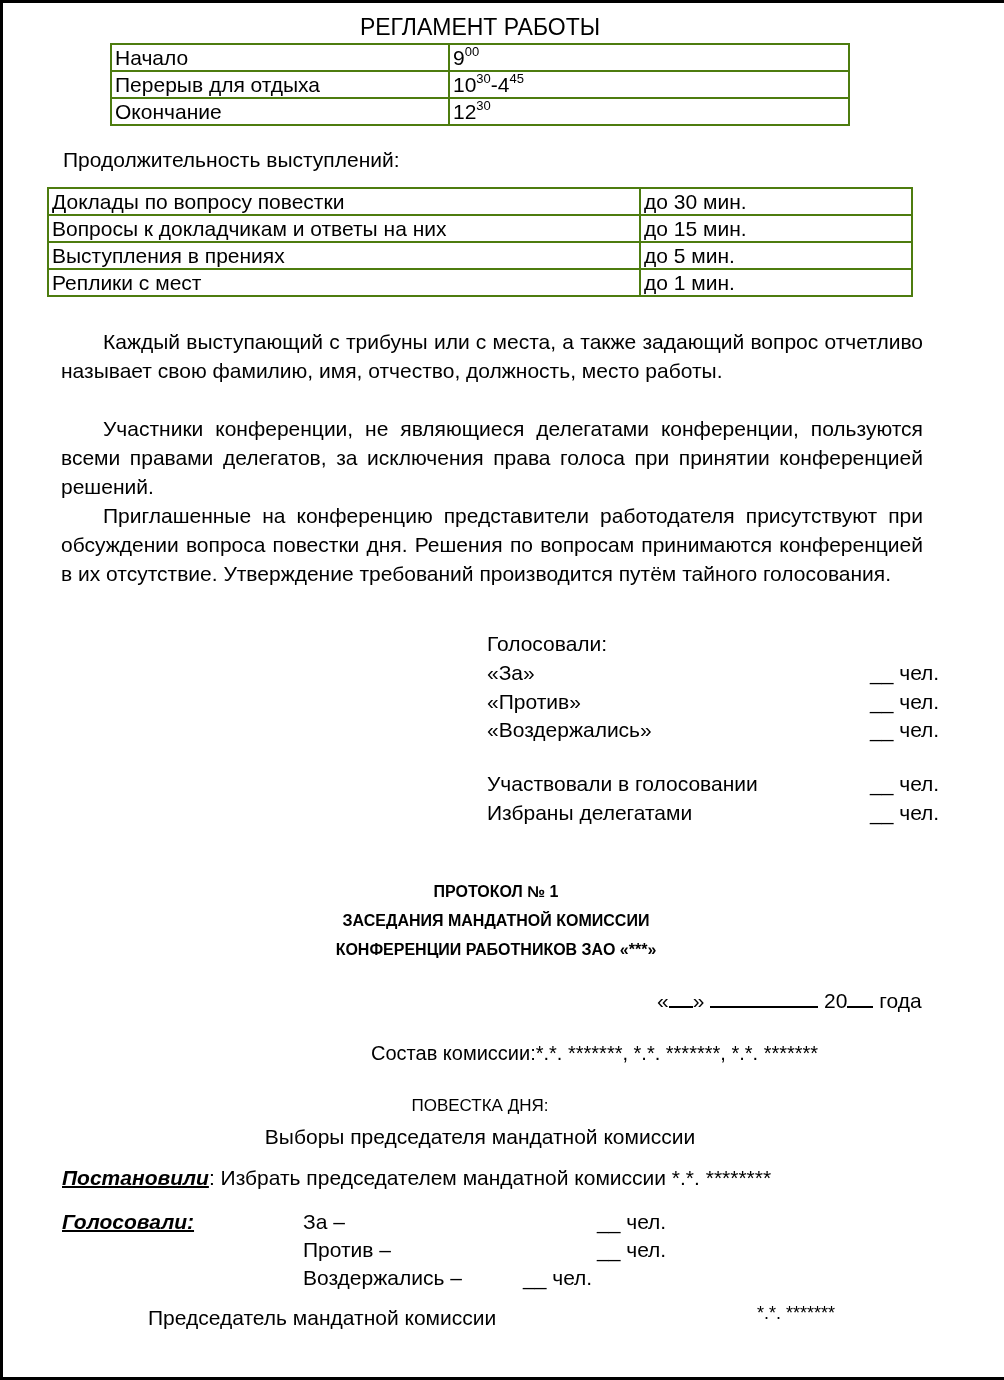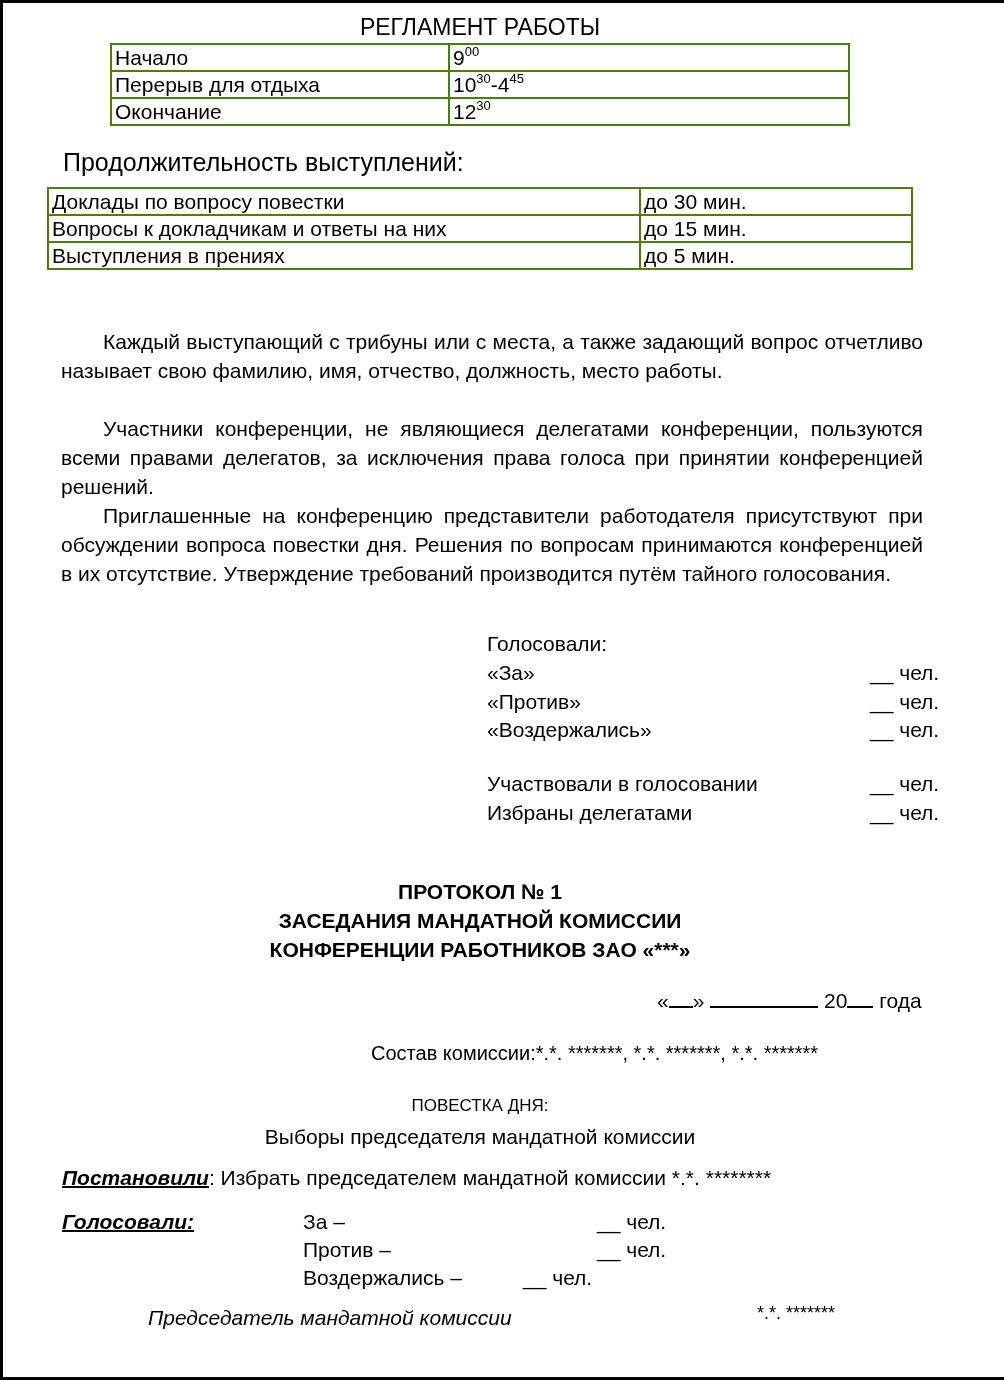--- a/index.html
+++ b/index.html
@@ -19,43 +19,43 @@
     table.grid { position: absolute; border-collapse: collapse; font-size: 21px; }
     table.grid td {
       border: 2px solid #4d7c0f; padding: 0 3px; height: 25px; line-height: 25px;
       vertical-align: bottom; white-space: nowrap; overflow: hidden;
     }
     .t1 { left: 110px; top: 43px; width: 740px; }
     .t1 td.c1 { width: 330px; }
     .t2 { left: 47px; top: 187px; width: 866px; }
     .t2 td.c1 { width: 584px; }
     sup { font-size: 13px; vertical-align: 9px; line-height: 0; }
-    .section-label { left: 63px; top: 148px; font-size: 25px; }
+    .section-label { left: 63px; top: 148px; font-size: 21px; }
     .para {
       position: absolute; left: 49px; width: 862px; font-size: 21px; line-height: 29px;
       text-align: justify; text-indent: 42px; margin: 12px;
     }
     .p1 { top: 315px; }
     .p2 { top: 402px; }
     .p3 { top: 489px; }
     
     .vote { font-size: 21px; }
     .vote .lbl { left: 487px; }
     .vote .cnt { left: 870px; }
     
-    .proto { left: 0; width: 960px; text-align: center; font-weight: bold; font-size: 21px; line-height: 29px; }
+    .proto { left: 16px; width: 960px; text-align: center; font-weight: bold; font-size: 16px; line-height: 29px; }
     .date-line { left: 657px; top: 988px; font-size: 21px; }
     .blank { display: inline-block; border-bottom: 2px solid #000; height: 18px; vertical-align: baseline; }
     .commission { left: 371px; top: 1042px; font-size: 20px; }
     .agenda-h { left: 0; width: 960px; top: 1096px; text-align: center; font-size: 17px; }
     .agenda-t { left: 0; width: 960px; top: 1125px; text-align: center; font-size: 21px; }
     .resolved { left: 62px; top: 1166px; font-size: 21px; }
     .bi-u { font-weight: bold; font-style: italic; text-decoration: underline; text-decoration-thickness: 2px; }
     .votes2 { font-size: 21px; }
-    .signer { left: 148px; top: 1306px; font-size: 21px; font-style: italic; }
+    .signer { left: 148px; top: 1306px; font-size: 21px; }
     .signer-name { left: 757px; top: 1303px; font-size: 18px; }
   </style>
 </head>
 <body>
 
 <div class="frame"></div>
 
 <div class="abs title-1">РЕГЛАМЕНТ РАБОТЫ</div>
 <table class="grid t1">
   <tbody>
@@ -81,20 +81,24 @@
     <td class="c1">Доклады по вопросу повестки</td>
     <td>до 30 мин.</td>
   </tr>
   <tr>
     <td class="c1">Вопросы к докладчикам и ответы на них</td>
     <td>до 15 мин.</td>
   </tr>
   <tr>
     <td class="c1">Выступления в прениях</td>
     <td>до 5 мин.</td>
+  </tr>
+  <tr>
+    <td class="c1">Реплики с мест</td>
+    <td>до 1 мин.</td>
   </tr>
 </tbody>
   </table>
 
 <p class="para p1">Каждый выступающий с трибуны или с места, а также задающий вопрос отчетливо называет свою фамилию, имя, отчество, должность, место работы.</p>
 <p class="para p2">Участники конференции, не являющиеся делегатами конференции, пользуются всеми правами делегатов, за исключения права голоса при принятии конференцией решений.</p>
 <p class="para p3">Приглашенные на конференцию представители работодателя присутствуют при обсуждении вопроса повестки дня. Решения по вопросам принимаются конференцией в их отсутствие. Утверждение требований производится путём тайного голосования.</p>
 
 <div class="vote">
   <div class="abs lbl" style="top:632px">Голосовали:</div>

